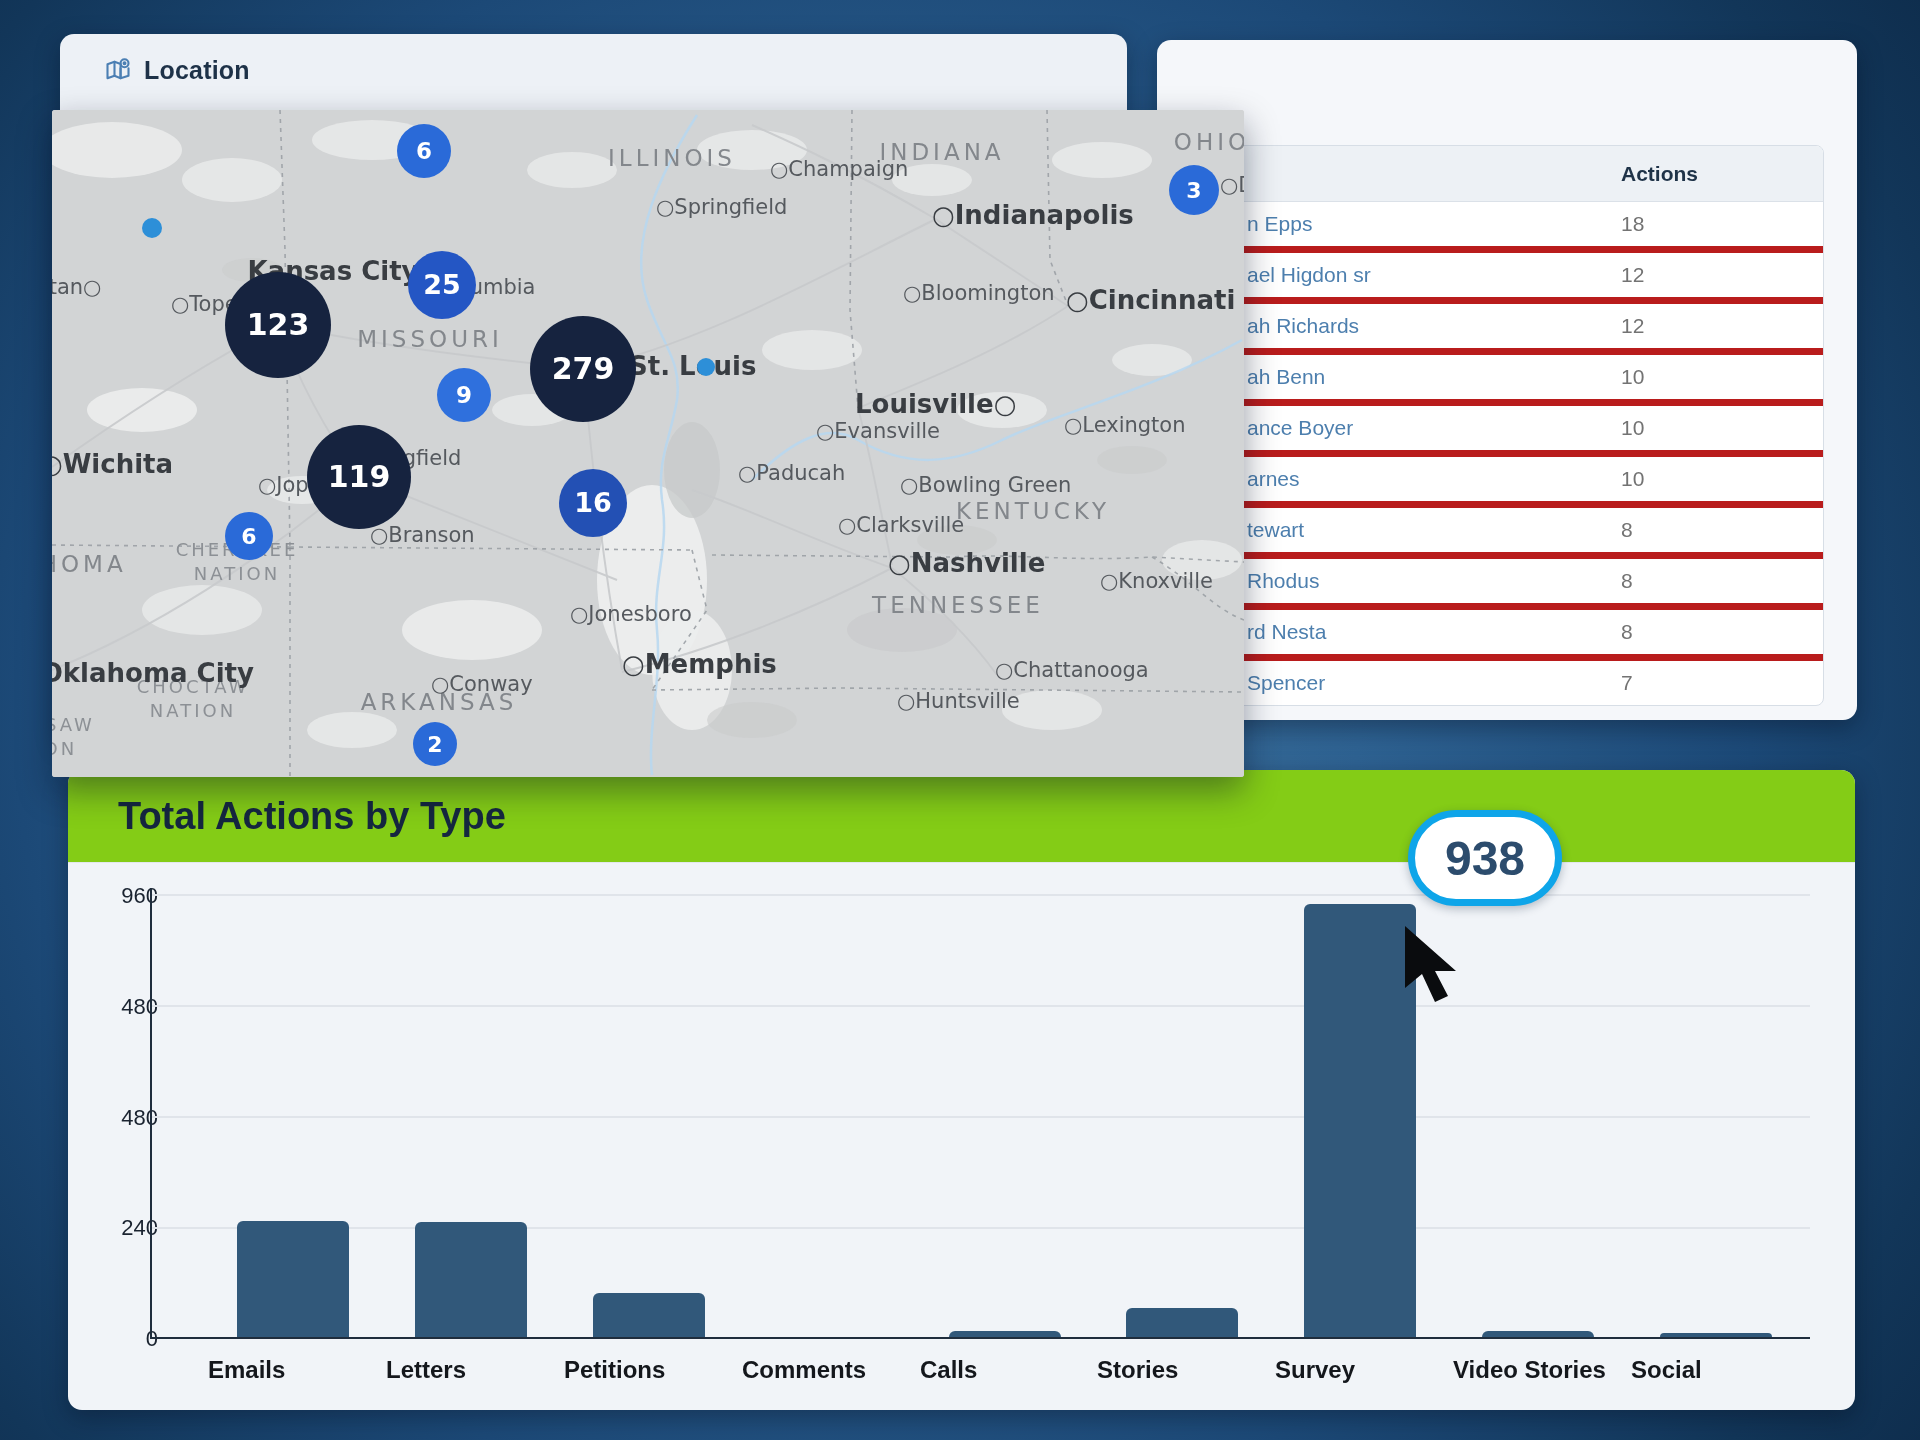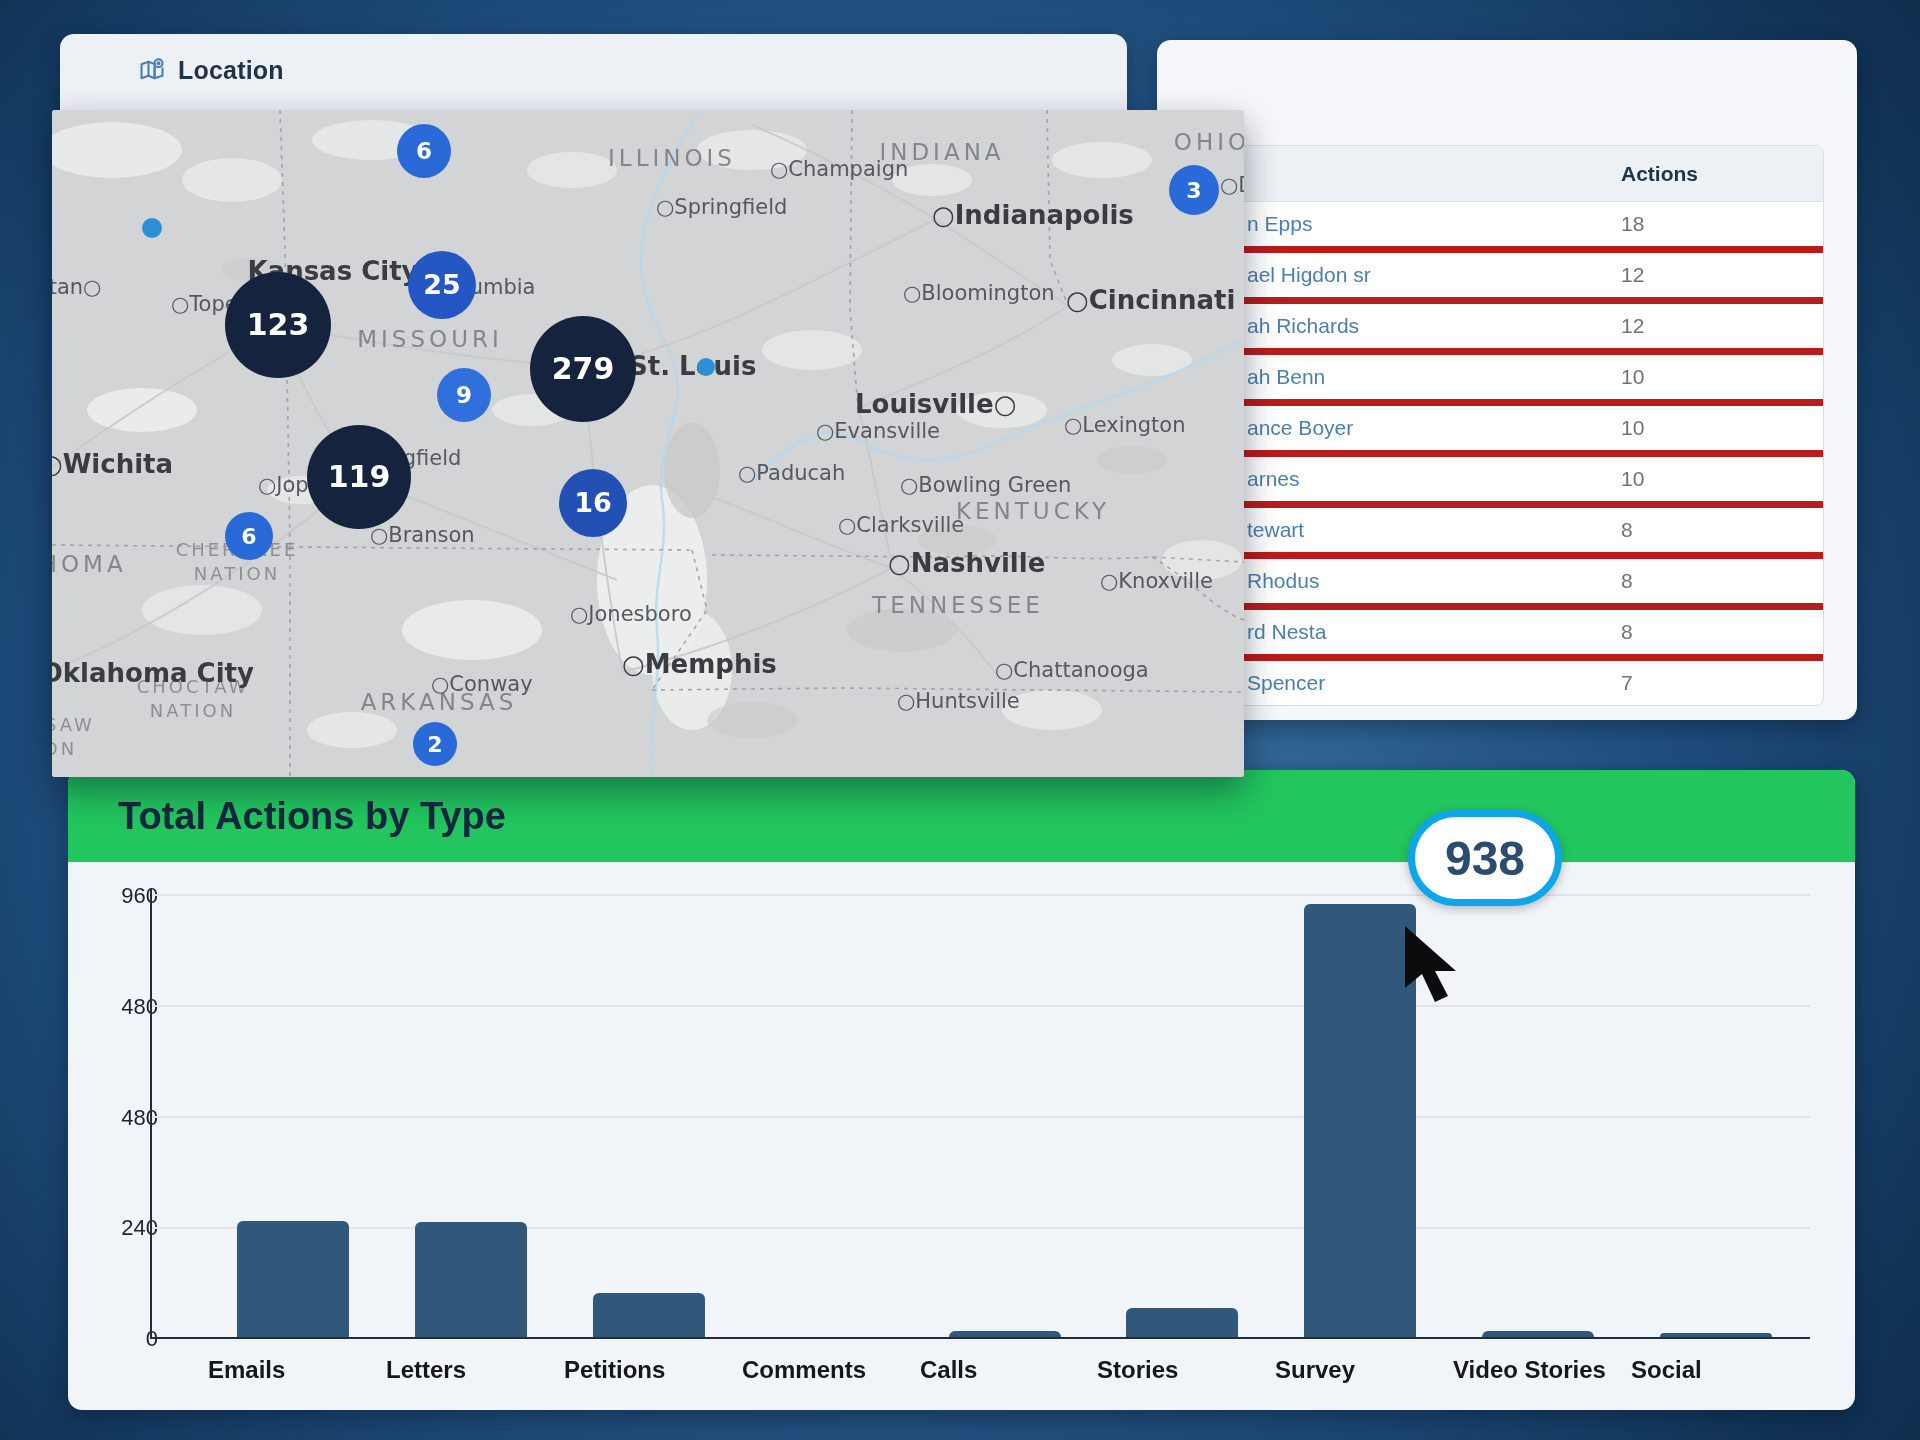--- a/index.html
+++ b/index.html
@@ -5,21 +5,21 @@
   html,body{margin:0;padding:0;}
   body{
     width:1920px;height:1440px;position:relative;overflow:hidden;
     font-family:"Liberation Sans",sans-serif;
     background:radial-gradient(1400px 1300px at 46% 50%, #43779f 0%, #2e6292 34%, #1c4977 62%, #123659 82%, #0c2846 100%);
   }
   .card{position:absolute;border-radius:14px;box-shadow:0 8px 24px rgba(4,14,30,.38);}
   
   .location-card{left:60px;top:34px;width:1067px;height:706px;background:#edf1f6;}
   .card-header{position:absolute;left:0;top:0;right:0;display:flex;align-items:center;}
-  .location-card .card-header{height:72px;padding-left:32px;margin-left:46px;}
+  .location-card .card-header{height:72px;padding-left:44px;}
   .adv-header{height:94px;padding-left:29px;background:#e9edf3;border-bottom:1px solid #d8dfe7;border-radius:14px 14px 0 0;}
   .hdr-icon{width:28px;height:28px;margin-right:12px;flex:0 0 auto;}
   .hdr-title{font-size:25px;font-weight:700;color:#1e3248;letter-spacing:.2px;}
   
   .advocates-card{left:1157px;top:40px;width:700px;height:680px;background:#f5f7fa;}
   .adv-table{position:absolute;left:23px;top:105px;width:642px;border:1px solid #d7dee6;border-radius:8px;background:#fff;overflow:hidden;}
   .trow{display:flex;align-items:center;}
   .thead{height:55px;background:#edf1f5;border-bottom:1px solid #dbe1e8;}
   .tbody-row{height:44px;border-bottom:7px solid #b91c1c;}
   .tbody-row:last-child{border-bottom:none;}
@@ -30,21 +30,21 @@
   .map-overlay{position:absolute;left:52px;top:110px;width:1192px;height:667px;z-index:5;
     border-radius:3px;overflow:hidden;box-shadow:0 14px 34px rgba(5,15,35,.42);background:#d2d4d5;}
   .map-svg text{font-family:"DejaVu Sans",sans-serif;}
   .st{fill:#83878c;font-size:23px;letter-spacing:4px;font-weight:500;}
   .nat{fill:#8c9095;font-size:18px;letter-spacing:3px;font-weight:500;}
   .city{fill:#55595e;font-size:21px;}
   .major{fill:#393d42;font-size:26px;font-weight:700;}
   .cl{fill:#ffffff;font-weight:700;text-anchor:middle;}
   
   .chart-card{left:68px;top:770px;width:1787px;height:640px;background:#f1f4f8;z-index:1;}
-  .chart-title-strip{position:absolute;left:0;top:0;right:0;height:92px;background:#22c55e;
+  .chart-title-strip{position:absolute;left:0;top:0;right:0;height:92px;background:#84cc16;
     border-bottom:1px solid #e3e7ed;border-radius:14px 14px 0 0;display:flex;align-items:center;}
   .chart-title{margin-left:50px;font-size:38px;font-weight:700;color:#152740;}
   .plot{position:absolute;left:82px;top:118px;width:1660px;height:451px;}
   .gridline{position:absolute;left:0;right:0;height:2px;background:#e0e4ea;}
   .xaxis{position:absolute;left:0;right:0;bottom:0;height:2px;background:#1f2d3d;}
   .yaxis{position:absolute;left:0;top:0;bottom:0;width:2px;background:#1f2d3d;}
   .bar{position:absolute;bottom:2px;width:112px;background:#31587a;border-radius:6px 6px 0 0;}
   .ytick{position:absolute;left:18px;width:72px;height:24px;text-align:right;
     font-size:22px;font-weight:500;color:#1a2330;line-height:24px;}
   .xlabel{position:absolute;width:170px;height:30px;top:585px;text-align:left;

